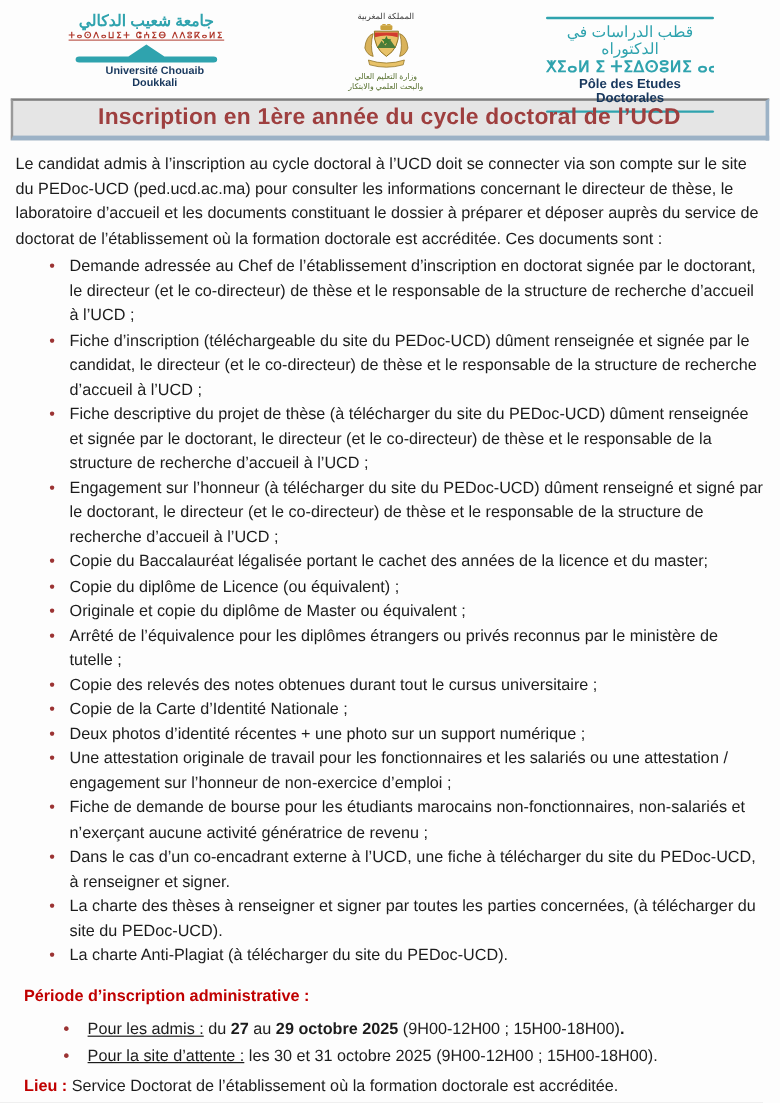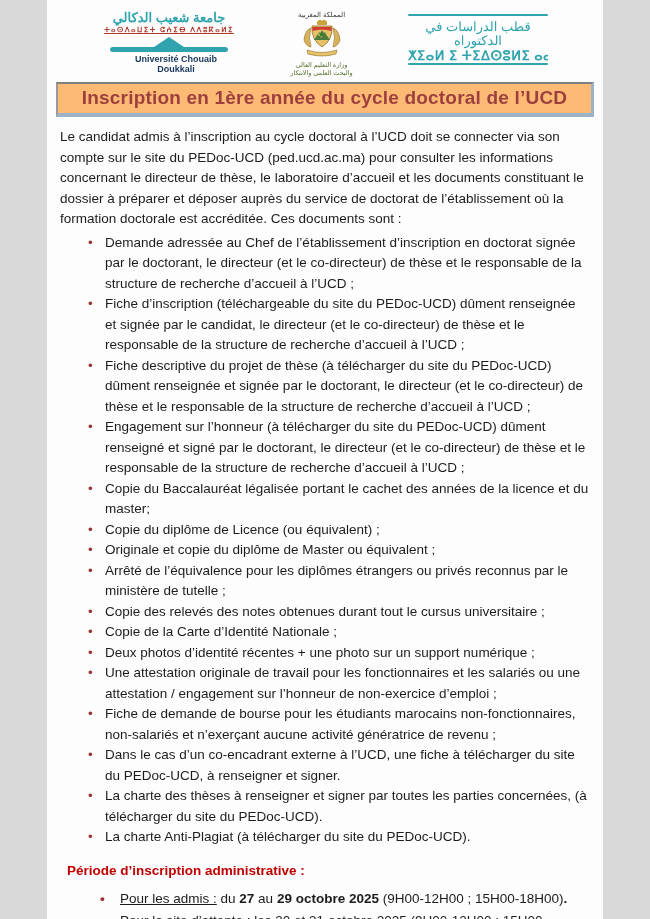--- a/index.html
+++ b/index.html
@@ -1,18 +1,18 @@
 <!DOCTYPE html>
 <html><head>
 <meta charset="utf-8">
 <style>
   * { margin:0; padding:0; box-sizing:border-box; }
   html, body { background:#d9d9d9; }
   .page {
-    width:556px; height:919px; margin:0 auto; background:#fdfdfd;
+    width:650px; height:919px; margin:0 auto; background:#fdfdfd;
     font-family:"Liberation Sans", sans-serif; color:#1c1c1c;
     overflow:hidden; position:relative;
   }
   
   .logos { display:flex; justify-content:space-between; align-items:flex-start;
            padding:10px 55px 0 56px; height:80px; }
   .logo { text-align:center; }
   .logo-left { width:132px; }
   .ll-arabic { color:#2fa3ae; font-size:13px; font-weight:bold; direction:rtl; line-height:15px; }
   .ll-tifinagh { color:#b03a2e; font-size:7px; letter-spacing:1.5px; font-weight:bold;
@@ -24,21 +24,21 @@
   .lc-svg { width:46px; height:40px; display:block; margin:1px auto; }
   .lc-bottom { font-size:6.5px; color:#57702f; line-height:7.5px; direction:rtl; }
   .logo-right { width:140px; padding-top:4px; }
   .rule { height:2px; background:#2fa3ae; border-radius:1px; }
   .rl-arabic { color:#2fa3ae; font-size:13px; margin-top:4px; direction:rtl; line-height:14px; }
   .rl-tifinagh { color:#2fa3ae; font-size:13px; font-weight:bold; letter-spacing:0.5px;
                  white-space:nowrap; overflow:hidden; }
   .rl-latin { color:#17375d; font-weight:bold; font-size:11px; margin:1px 0 4px; }
   
   .title-bar {
-    margin:2px 9px 10px; background:#fdba74; text-align:center; padding:3px 0 4px;
+    margin:2px 9px 10px; background:#e5e5e5; text-align:center; padding:3px 0 4px;
     border-top:2px solid #7f7f7f; border-left:2px solid #9a9a9a;
     border-right:3px solid #9cb2c6; border-bottom:4px solid #9cb2c6;
   }
   .title-bar h1 { font-size:19px; font-weight:bold; color:#9e3f3f; letter-spacing:0.2px; }
   
   main { padding:0 13px; font-size:13.5px; line-height:20.5px; }
   .intro { margin-bottom:3px; }
   .doc-list { list-style:none; margin-top:2px; padding-left:26px; }
   .doc-list li { position:relative; padding-left:19px; }
   .doc-list li::before { content:"•"; position:absolute; left:2px; top:0; color:#9b3333; }
@@ -81,20 +81,21 @@
         <path d="M8 30 Q23 35 38 30 L37 34 Q23 38 9 34 Z" fill="#e8c268" stroke="#8a6d1f" stroke-width="0.6"></path>
       </svg>
       <div class="lc-bottom">وزارة التعليم العالي</div>
       <div class="lc-bottom">والبحث العلمي والابتكار</div>
     </div>
 
     <div class="logo logo-right">
       <div class="rule"></div>
       <div class="rl-arabic">قطب الدراسات في الدكتوراه</div>
       <div class="rl-tifinagh">ⵅⵉⴰⵍ ⵉ ⵜⵉⵠⵙⵓⵍⵉ ⴰⴰⵉⵔⵜⵓ</div>
+      <div class="rl-latin">Pôle des Etudes Doctorales</div>
       <div class="rule"></div>
     </div>
 
   </header>
 
   <div class="title-bar">
     <h1>Inscription en 1ère année du cycle doctoral de l’UCD</h1>
   </div>
 
   <main>
@@ -120,15 +121,16 @@
         <li>La charte Anti-Plagiat (à télécharger du site du PEDoc-UCD).</li>
       </ul>
 
     <p class="period-heading">Période d’inscription administrative :</p>
 
     <ul class="period-list">
       <li><span class="lbl">Pour les admis :</span><span> du </span><span class="b">27</span><span> au </span><span class="b">29 octobre 2025</span><span> (9H00-12H00 ; 15H00-18H00)</span><span class="b">.</span></li>
       <li><span class="lbl">Pour la site d’attente :</span><span> les 30 et 31 octobre 2025 (9H00-12H00 ; 15H00-18H00).</span></li>
     </ul>
 
+    <p class="location"><span class="loc-lbl">Lieu :</span><span> Service Doctorat de l’établissement où la formation doctorale est accréditée.</span></p>
 
   </main>
 </div>
 
 </body></html>

